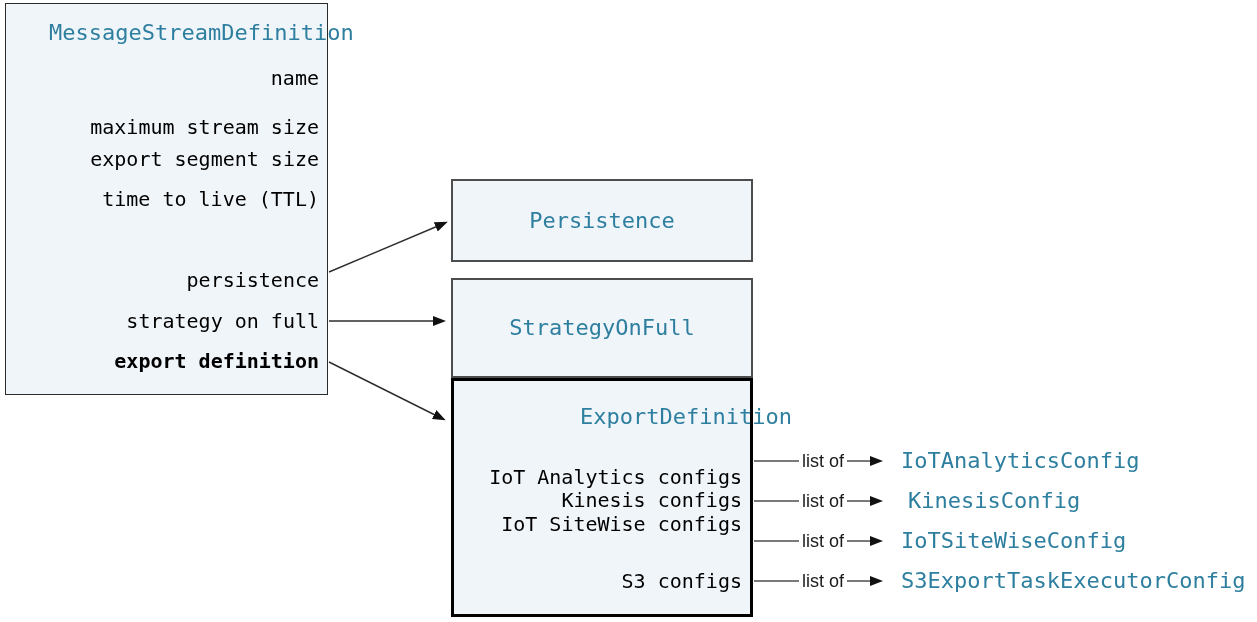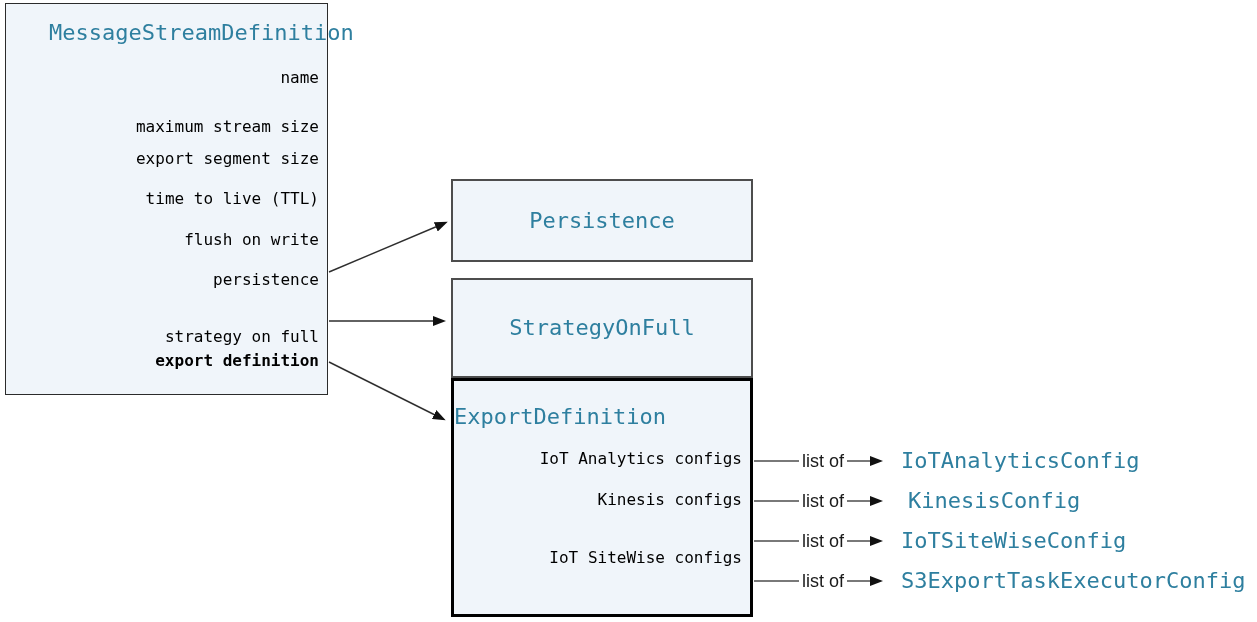--- a/index.html
+++ b/index.html
@@ -35,26 +35,27 @@
   .centered-box {
     display: flex;
     align-items: center;
     justify-content: center;
   }
   .export-title {
     position: absolute;
     left: 0;
     top: 23px;
     width: 100%;
-    text-align: left;
+    text-align: right;
+    padding-left: 42px;
   }
   .field-row {
     position: absolute;
     right: 8px;
-    font-size: 16px;
+    font-size: 20px;
     line-height: 26px;
     color: #000000;
     white-space: pre;
   }
   .bold { font-weight: bold; }
 
   .arrow-layer {
     position: absolute;
     left: 0; top: 0;
     width: 1257px;
@@ -103,39 +104,39 @@
     <line class="connector" x1="754" y1="541" x2="880" y2="541" marker-end="url(#arrow)"></line>
     <line class="connector" x1="754" y1="581" x2="880" y2="581" marker-end="url(#arrow)"></line>
   </svg>
 
   <div class="entity-box thin-border" style="left:5px; top:3px; width:323px; height:392px;">
     <div class="entity-title main-title">MessageStreamDefinition</div>
     <div class="field-row" style="top:61px;">name</div>
     <div class="field-row" style="top:110px;">maximum stream size</div>
     <div class="field-row" style="top:142px;">export segment size</div>
     <div class="field-row" style="top:182px;">time to live (TTL)</div>
-    <div class="field-row" style="top:223px;">flush on write</div>
     <div class="field-row" style="top:263px;">persistence</div>
-    <div class="field-row" style="top:320px;">strategy on full</div>
+    <div class="field-row" style="top:304px;">strategy on full</div>
     <div class="field-row bold" style="top:344px;">export definition</div>
   </div>
 
   <div class="entity-box gray-border centered-box" style="left:451px; top:179px; width:302px; height:83px;">
     <span class="entity-title">Persistence</span>
   </div>
 
   <div class="entity-box gray-border centered-box" style="left:451px; top:278px; width:302px; height:100px;">
     <span class="entity-title">StrategyOnFull</span>
   </div>
 
   <div class="entity-box thick-border" style="left:451px; top:378px; width:302px; height:239px;">
     <div class="entity-title export-title">ExportDefinition</div>
-    <div class="field-row" style="top:65px;margin-left:12px;">IoT Analytics configs</div>
+    <div class="field-row" style="top:83px;margin-left:12px;">IoT Analytics configs</div>
     <div class="field-row" style="top:106px;">Kinesis configs</div>
-    <div class="field-row" style="top:164px;">IoT SiteWise configs</div>
+    <div class="field-row" style="top:130px;">IoT SiteWise configs</div>
+    <div class="field-row" style="top:187px;">S3 configs</div>
   </div>
 
   <div class="list-of-label" style="left:799px; top:453px;">list of</div>
   <div class="list-of-label" style="left:799px; top:493px;">list of</div>
   <div class="list-of-label" style="left:799px; top:533px;">list of</div>
   <div class="list-of-label" style="left:799px; top:573px;">list of</div>
 
   <div class="config-type" style="left:901px; top:448px;">IoTAnalyticsConfig</div>
   <div class="config-type" style="left:908px; top:488px;">KinesisConfig</div>
   <div class="config-type" style="left:901px; top:528px;">IoTSiteWiseConfig</div>

